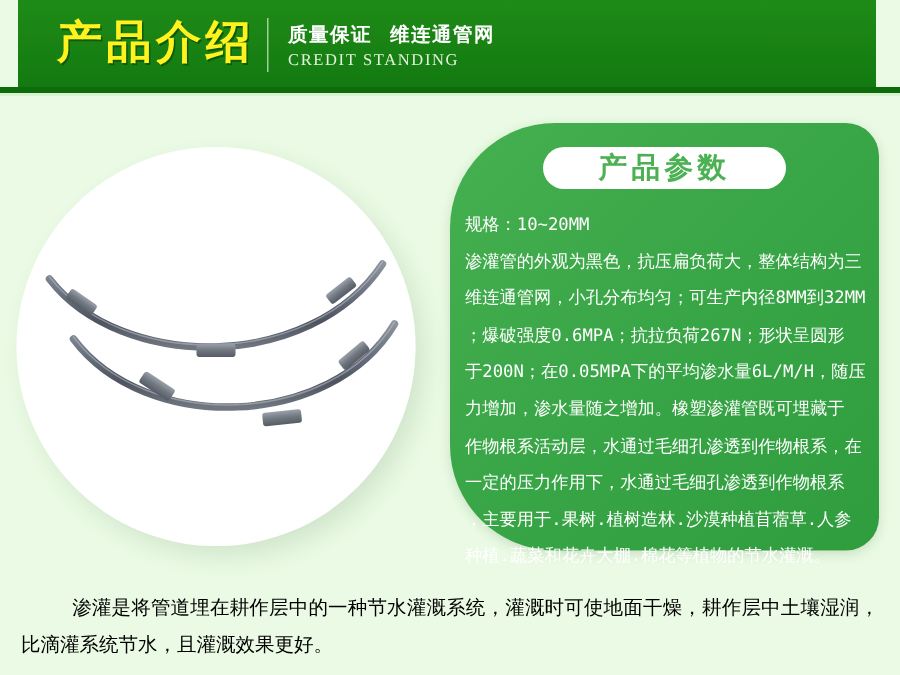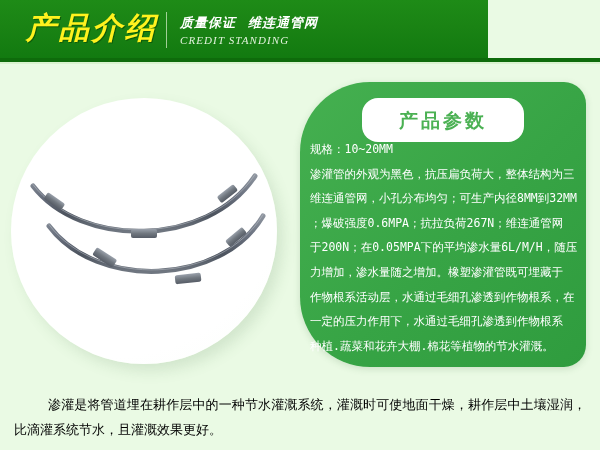--- a/index.html
+++ b/index.html
@@ -17,25 +17,24 @@
     position: relative;
     width: 600px;
     height: 450px;
     background: #eafae4;
     overflow: hidden;
   }
 
   
   .header {
     position: absolute;
-    left: 0; top: 0;
-    width: 488px; height: 58px;
+    left: 12px; top: 0;
+    width: 572px; height: 58px;
     background: linear-gradient(to bottom, #1e8b17 0%, #1a8314 45%, #127a10 100%);
     overflow: hidden;
-    font-style: italic;
   }
   .header-title {
     position: absolute;
     left: 26px; top: 8px;
     font-family: "Liberation Serif", "DejaVu Serif", serif;
     font-weight: bold;
     font-size: 30px;
     letter-spacing: 3px;
     color: #fff21e;
     text-shadow: 1px 1px 0 #0d5b0a;
@@ -97,21 +96,21 @@
     left: 300px; top: 82px;
     width: 286px; height: 285px;
     background: #3bab48;
     background: linear-gradient(135deg, #45b050 0%, #37a445 55%, #2f9c3e 100%);
     border-radius: 70px 22px 22px 70px;
     box-shadow: 0 2px 7px rgba(60,110,60,.18);
   }
   .panel-title {
     position: absolute;
     left: 62px; top: 16px;
-    width: 162px; height: 44px;
+    width: 162px; height: 28px;
     background: #ffffff;
     border-radius: 16px;
     display: flex;
     align-items: center;
     justify-content: center;
   }
   .panel-title span {
     font-size: 19px;
     font-weight: bold;
     letter-spacing: 3px;
@@ -197,24 +196,25 @@
   </div>
 
   <div class="panel">
     <div class="panel-title">
       <span>产品参数</span>
     </div>
     <div class="panel-body">
       <div class="panel-line">规格：10~20MM</div>
       <div class="panel-line">渗灌管的外观为黑色，抗压扁负荷大，整体结构为三</div>
       <div class="panel-line">维连通管网，小孔分布均匀；可生产内径8MM到32MM</div>
-      <div class="panel-line">；爆破强度0.6MPA；抗拉负荷267N；维连通管网</div>
+      <div class="panel-line">；爆破强度0.6MPA；抗拉负荷267N；形状呈圆形</div>
       <div class="panel-line">于200N；在0.05MPA下的平均渗水量6L/M/H，随压</div>
       <div class="panel-line">力增加，渗水量随之增加。橡塑渗灌管既可埋藏于</div>
       <div class="panel-line">作物根系活动层，水通过毛细孔渗透到作物根系，在</div>
       <div class="panel-line">一定的压力作用下，水通过毛细孔渗透到作物根系</div>
+      <div class="panel-line">，主要用于.果树.植树造林.沙漠种植苜蓿草.人参</div>
       <div class="panel-line">种植.蔬菜和花卉大棚.棉花等植物的节水灌溉。</div>
     </div>
   </div>
 
   <div class="caption"><span class="indent"></span><span>渗灌是将管道埋在耕作层中的一种节水灌溉系统，灌溉时可使地面干燥，耕作层中土壤湿润，比滴灌系统节水，且灌溉效果更好。</span></div>
 
 </div>
 
 </body></html>

